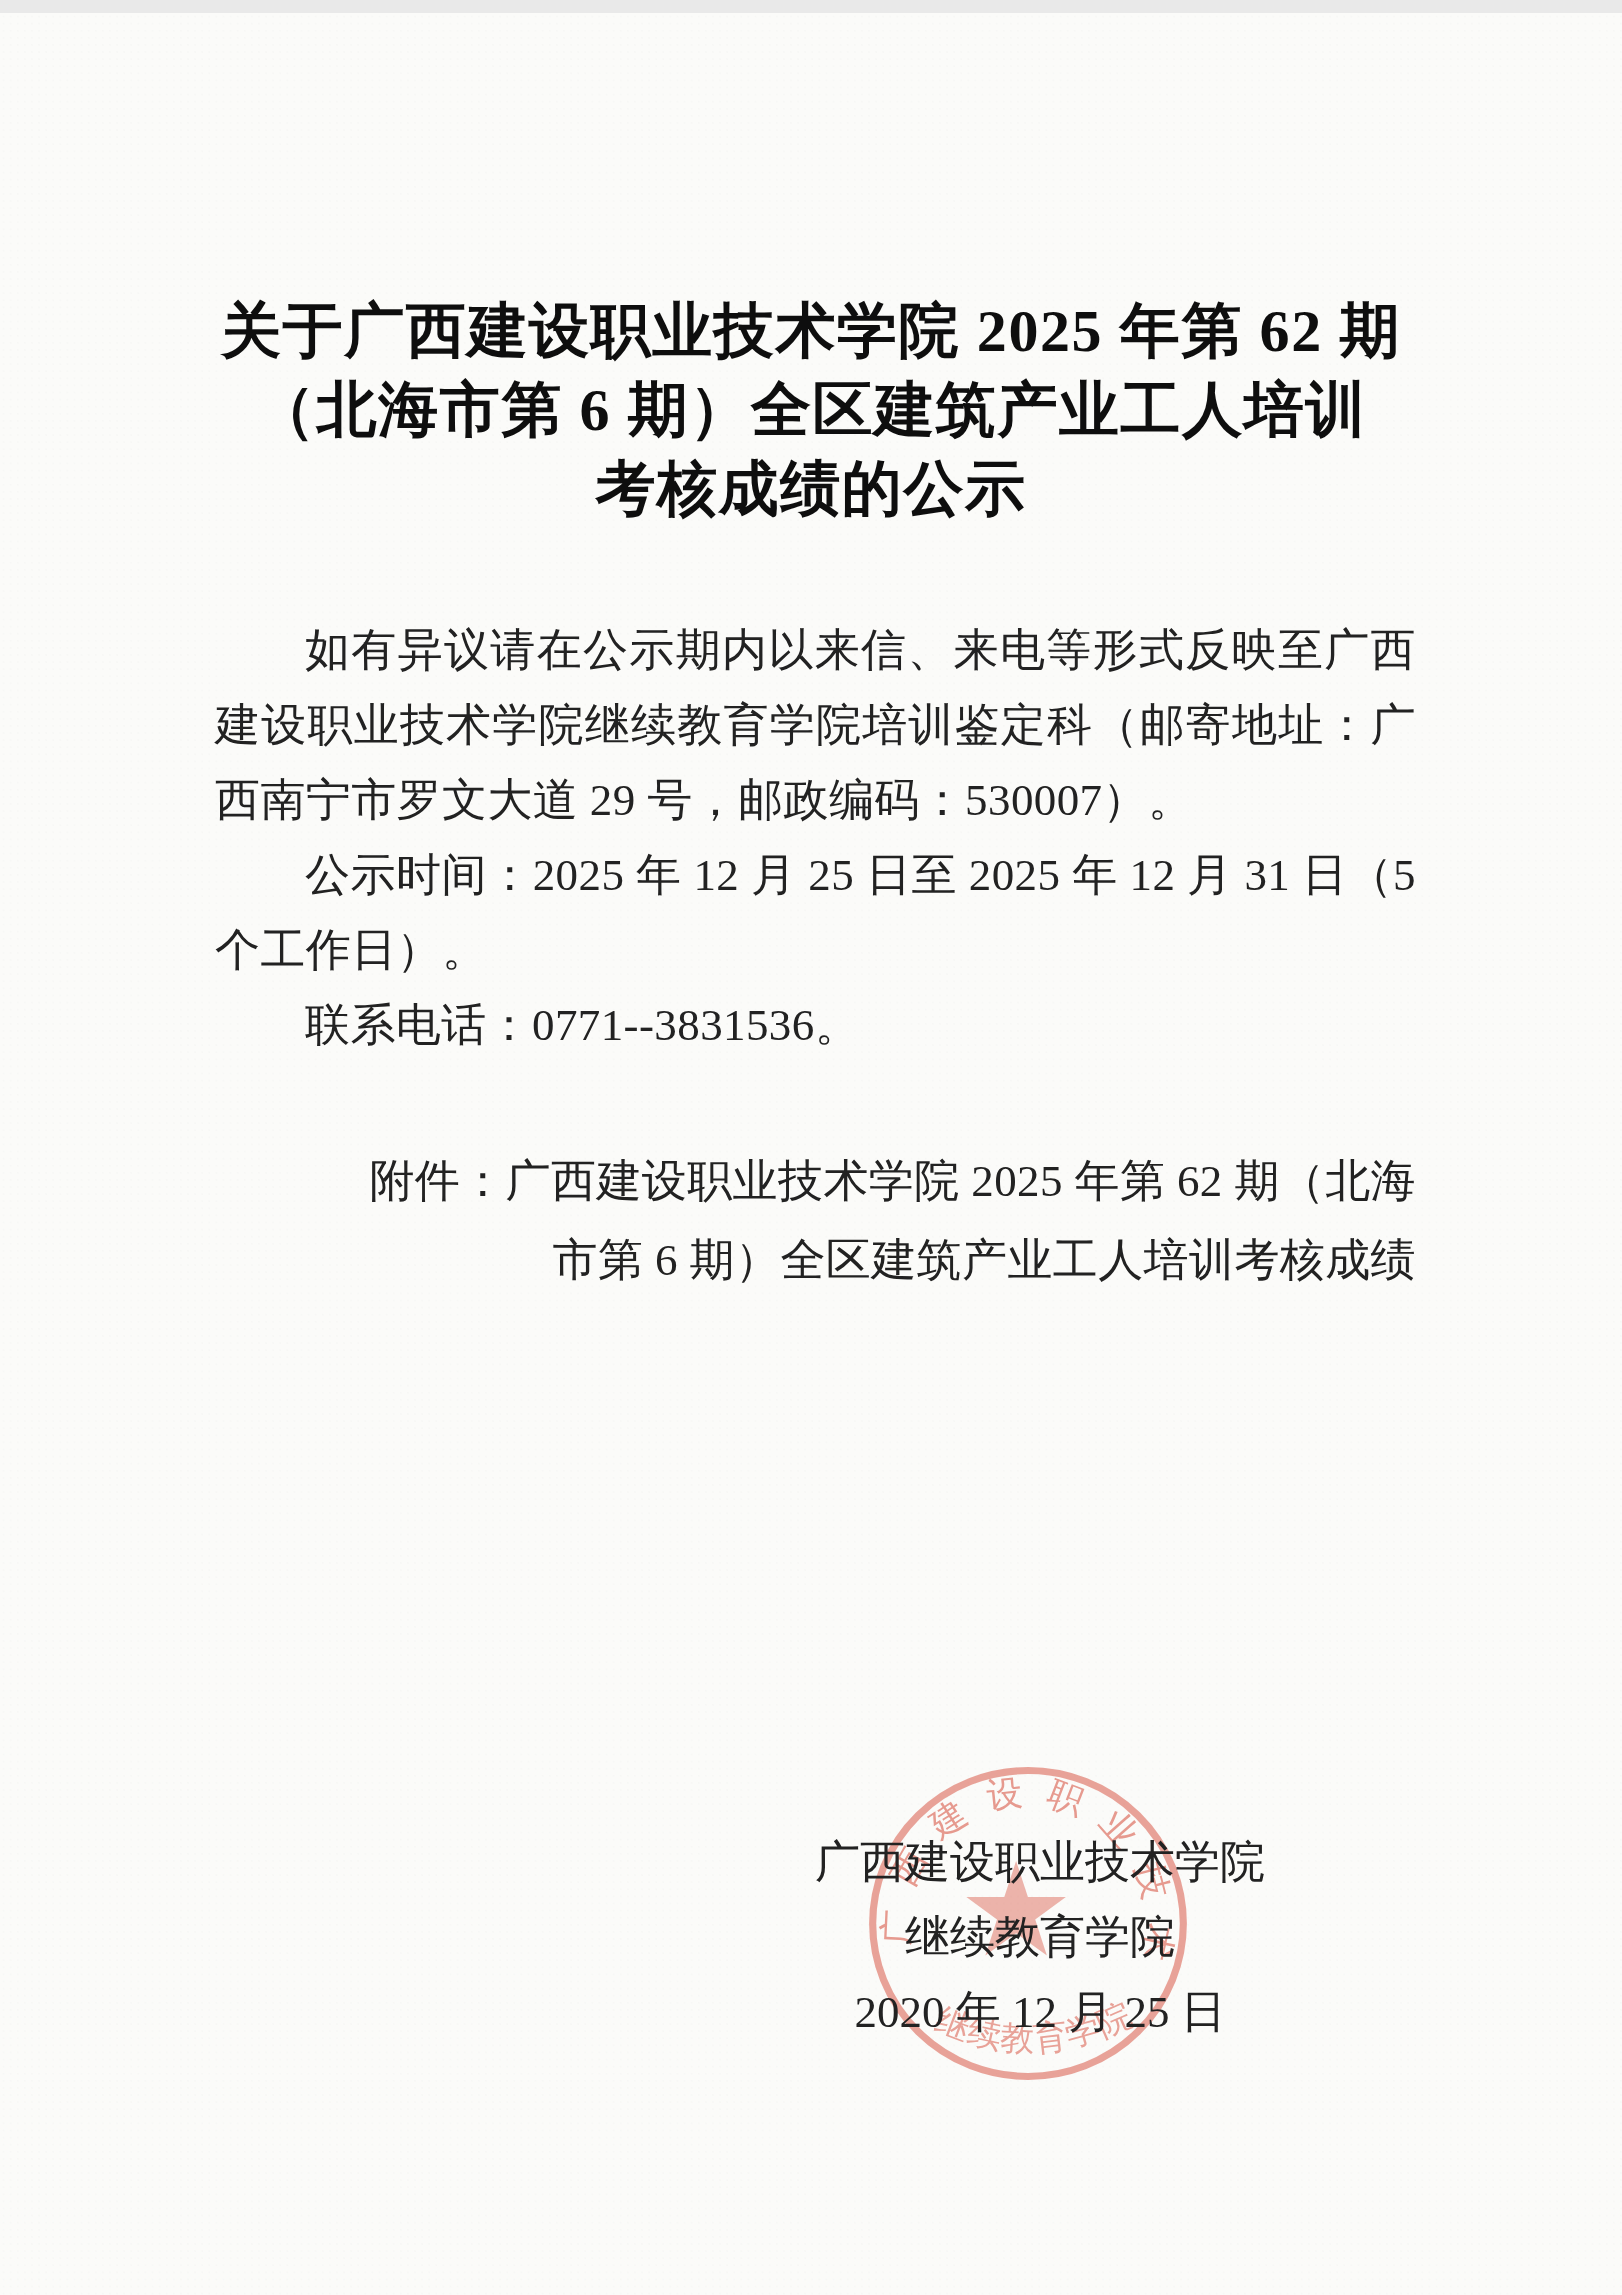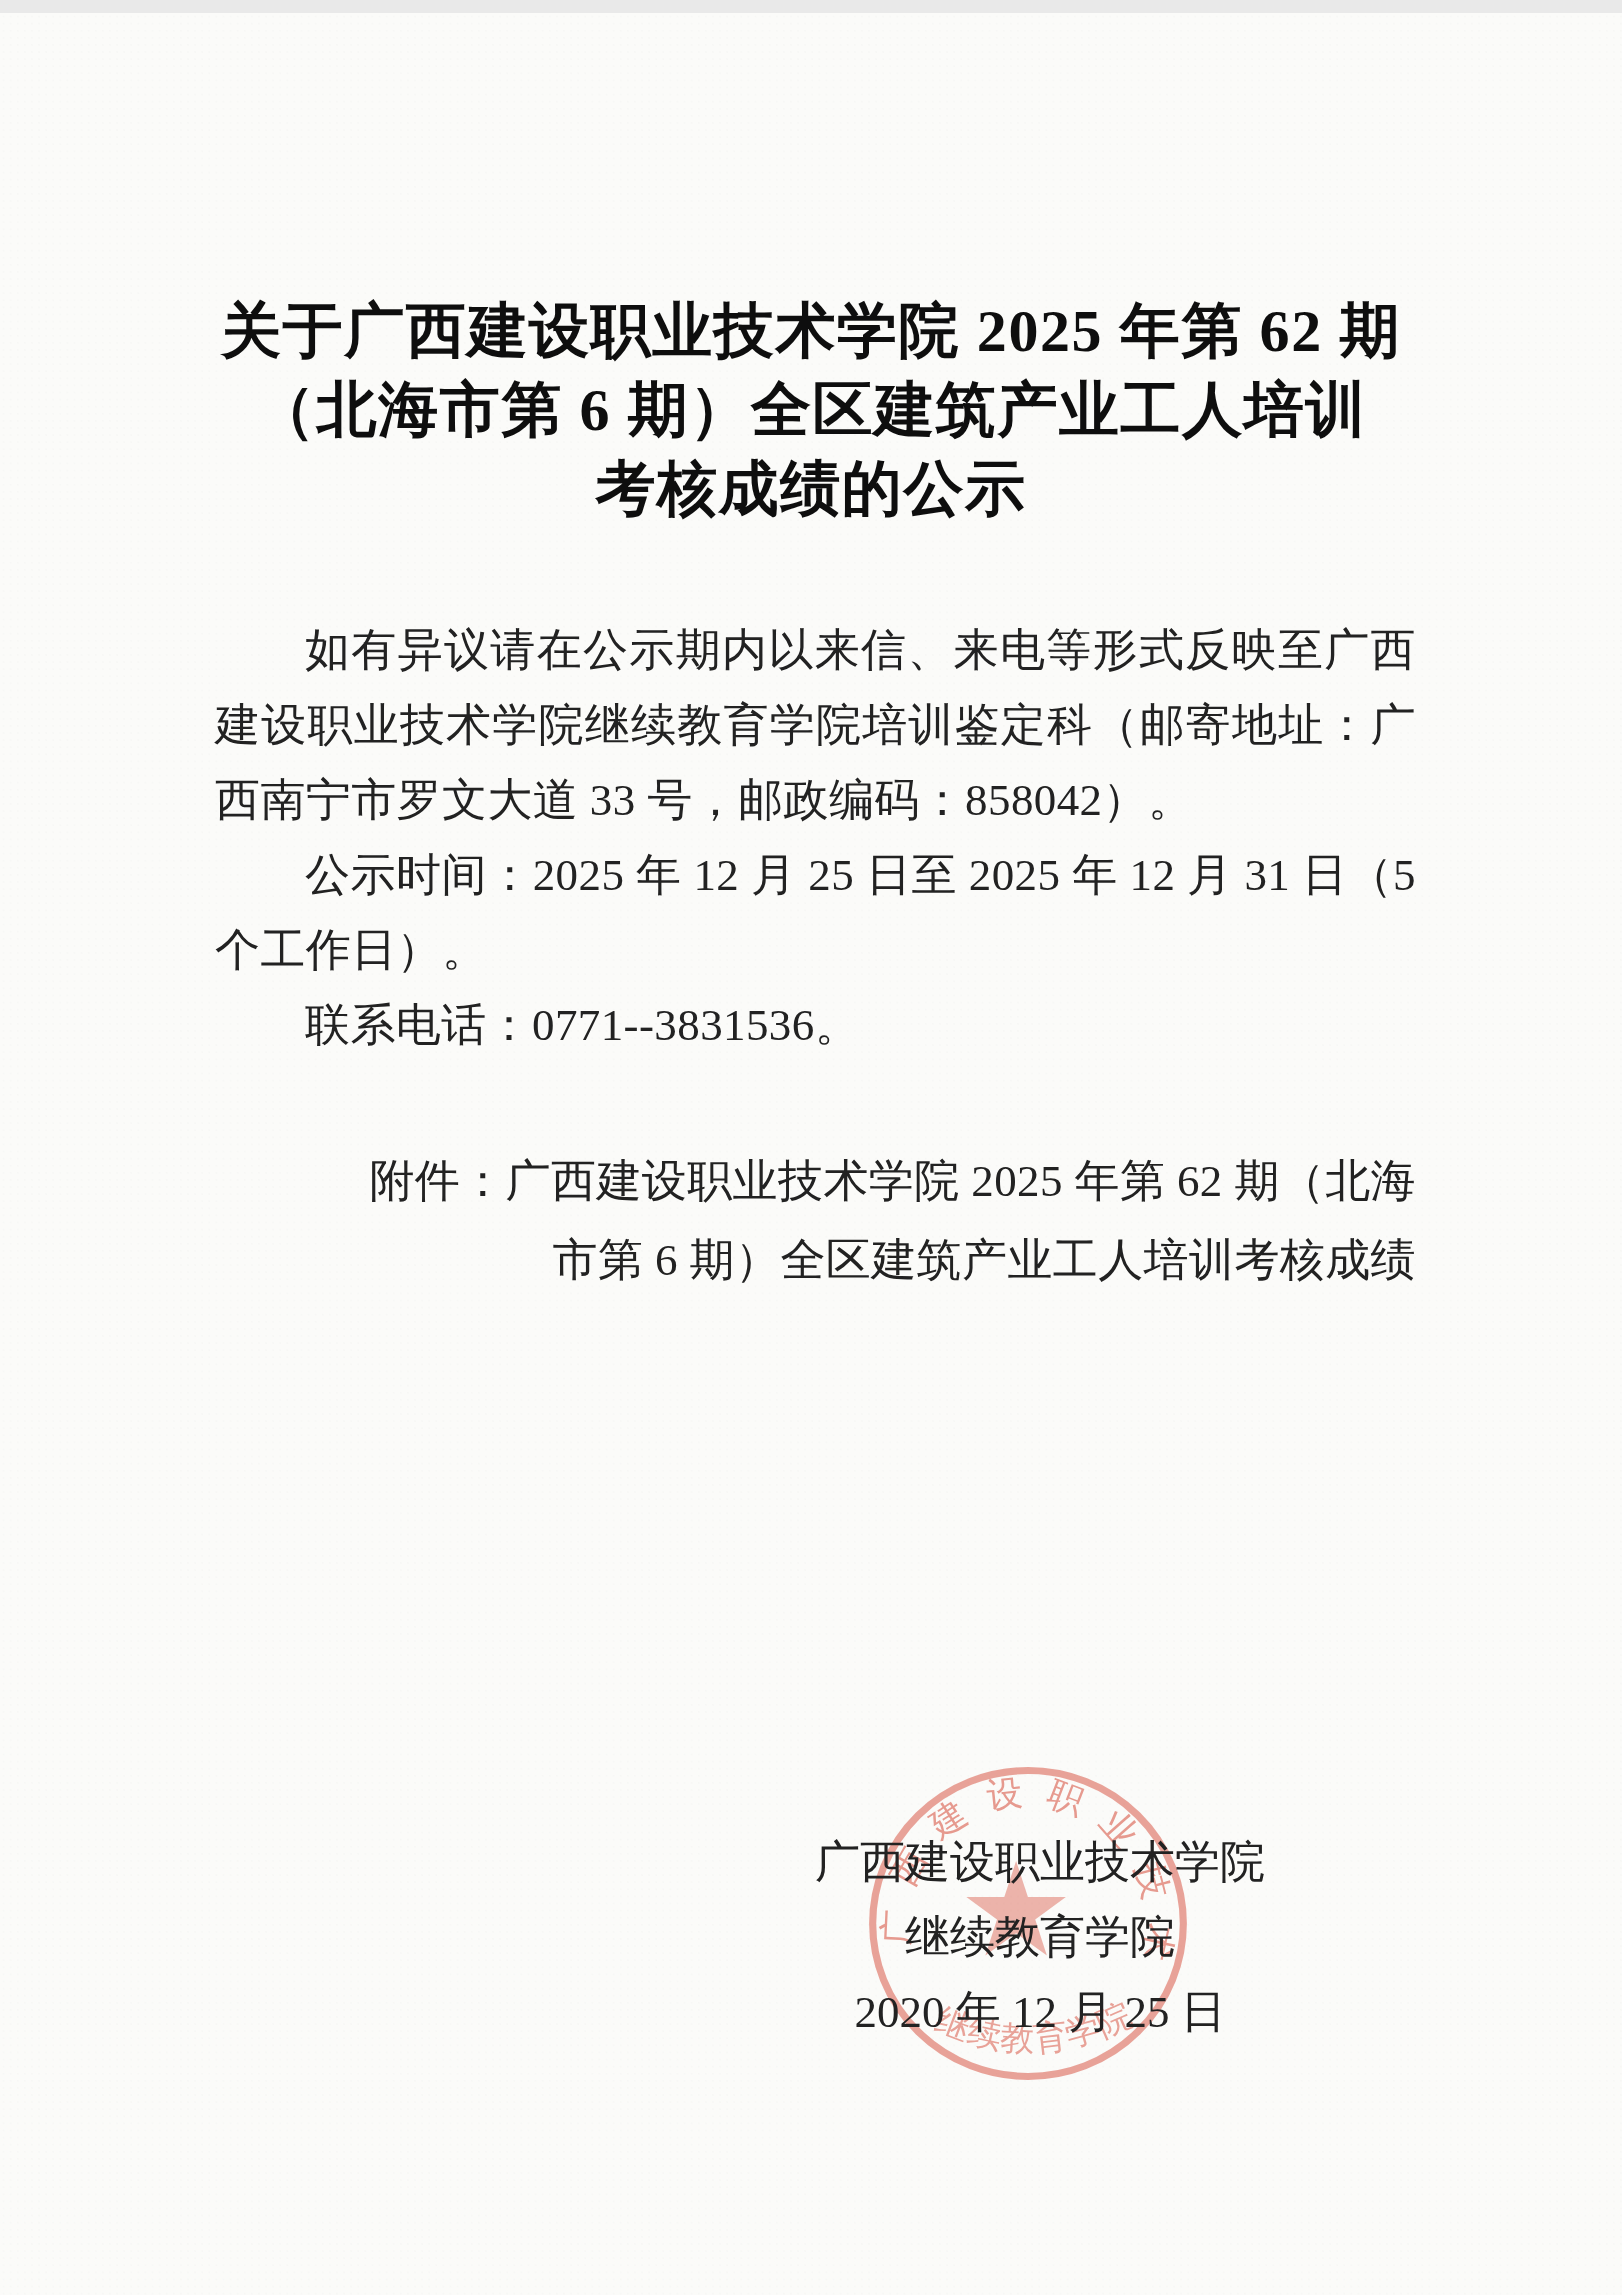--- a/index.html
+++ b/index.html
@@ -89,21 +89,21 @@
 
 <div class="page">
 
   <header class="doc-title">
     <div>关于广西建设职业技术学院 2025 年第 62 期</div>
     <div>（北海市第 6 期）全区建筑产业工人培训</div>
     <div>考核成绩的公示</div>
   </header>
 
   <main class="doc-body">
-    <p>如有异议请在公示期内以来信、来电等形式反映至广西建设职业技术学院继续教育学院培训鉴定科（邮寄地址：广西南宁市罗文大道 33 号，邮政编码：858042）。</p>
+    <p>如有异议请在公示期内以来信、来电等形式反映至广西建设职业技术学院继续教育学院培训鉴定科（邮寄地址：广西南宁市罗文大道 29 号，邮政编码：530007）。</p>
     <p>公示时间：2025 年 12 月 25 日至 2025 年 12 月 31 日（5 个工作日）。</p>
     <p>联系电话：0771--3831536。</p>
 
     <div class="attachment"><span>附件：</span><span>广西建设职业技术学院 2025 年第 62 期（北海市第 6 期）全区建筑产业工人培训考核成绩</span></div>
   </main>
 
   <svg class="seal" viewBox="0 0 406 400" xmlns="http://www.w3.org/2000/svg" aria-hidden="true">
     <defs>
       <path id="seal-arc-top" d="M 62 251 A 150 150 0 1 1 344 251" fill="none"></path>
       <path id="seal-arc-bottom" d="M 78 330 Q 203 390 328 330" fill="none"></path>

